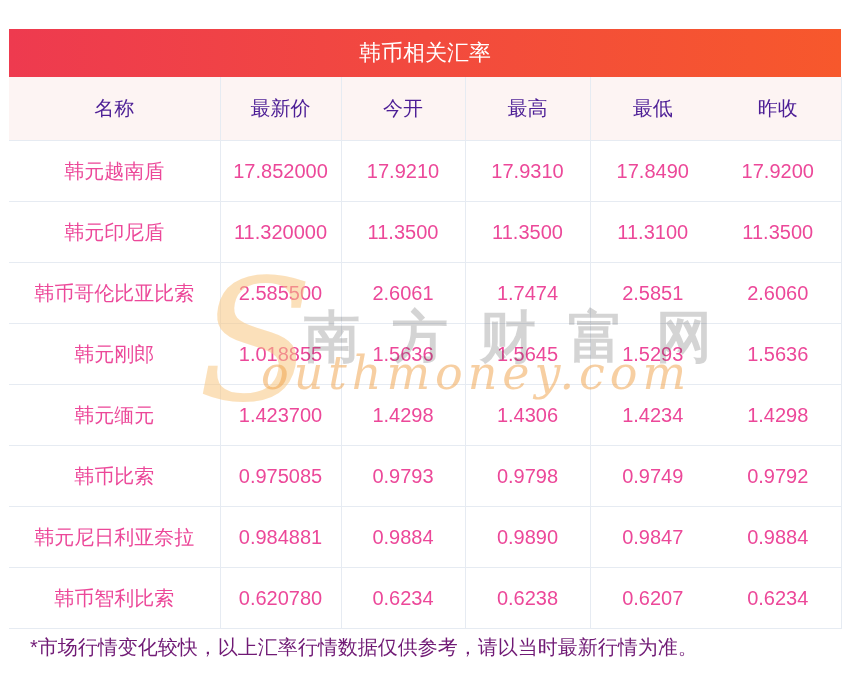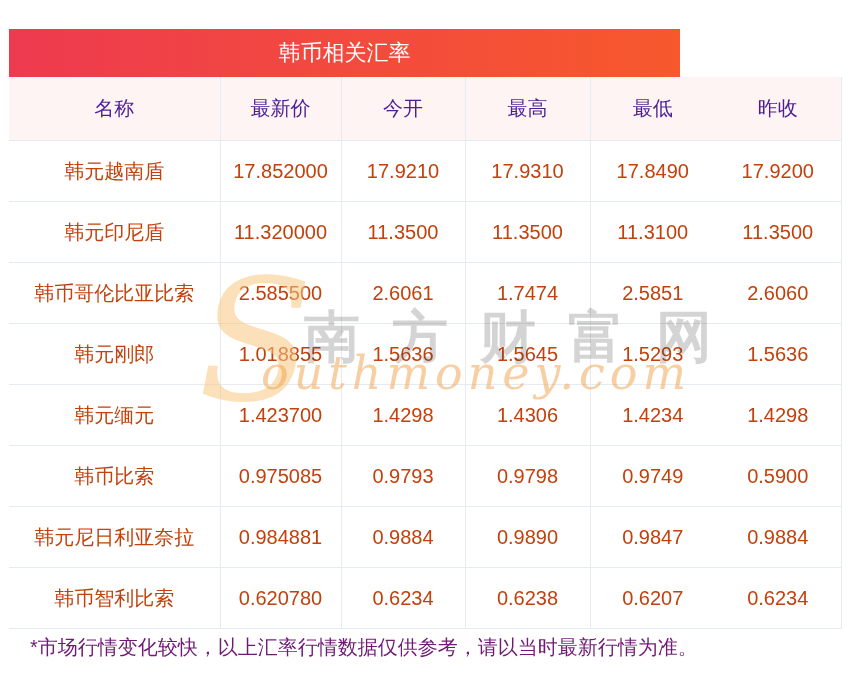--- a/index.html
+++ b/index.html
@@ -4,40 +4,40 @@
 <style>
   html,body { margin:0; padding:0; }
   body {
     width:850px; height:697px; position:relative; overflow:hidden;
     background:#ffffff;
     font-family:"Liberation Sans", sans-serif;
   }
   .table-wrap { position:absolute; left:9px; top:29px; width:832px; }
 
   .title-bar {
-    height:48px; width:671px;
+    height:48px; width:832px;
     background:linear-gradient(90deg,#ee3a4f 0%,#f24a3e 50%,#f7582c 100%);
     color:#ffffff; font-size:22px;
     display:flex; align-items:center; justify-content:center;
   }
 
   table.rate-table {
     border-collapse:collapse; table-layout:fixed; width:832px;
     border-right:1px solid #e6ebf2;
     border-bottom:1px solid #e6ebf2;
   }
   col.c1{width:211px} col.c2{width:121px} col.c3{width:124px}
   col.c4{width:125px} col.c5{width:125px} col.c6{width:126px}
 
   .rate-table th {
     height:63px; background:#fdf4f3; color:#4c1d95;
     font-weight:normal; font-size:20px; text-align:center; padding:0;
   }
   .rate-table td {
-    height:60px; background:#ffffff; color:#c2410c;
+    height:60px; background:#ffffff; color:#ec4899;
     font-size:20px; text-align:center; padding:0;
     border-top:1px solid #e6ebf2;
   }
   .bl { border-left:1px solid #e6ebf2;margin-left:48px; }
 
   .watermark { position:absolute; left:0; top:0; width:850px; height:697px; pointer-events:none; }
   .wm-s {
     position:absolute; left:198px; top:258px;
     font-family:"DejaVu Serif", serif; font-style:italic;
     font-size:168px; line-height:1; color:rgba(248,198,130,0.55);
@@ -125,21 +125,21 @@
         <td class="bl">1.4306</td>
         <td class="bl">1.4234</td>
         <td>1.4298</td>
       </tr>
       <tr>
         <td>韩币比索</td>
         <td class="bl">0.975085</td>
         <td class="bl">0.9793</td>
         <td class="bl">0.9798</td>
         <td class="bl">0.9749</td>
-        <td>0.5900</td>
+        <td>0.9792</td>
       </tr>
       <tr>
         <td>韩元尼日利亚奈拉</td>
         <td class="bl">0.984881</td>
         <td class="bl">0.9884</td>
         <td class="bl">0.9890</td>
         <td class="bl">0.9847</td>
         <td>0.9884</td>
       </tr>
       <tr>

